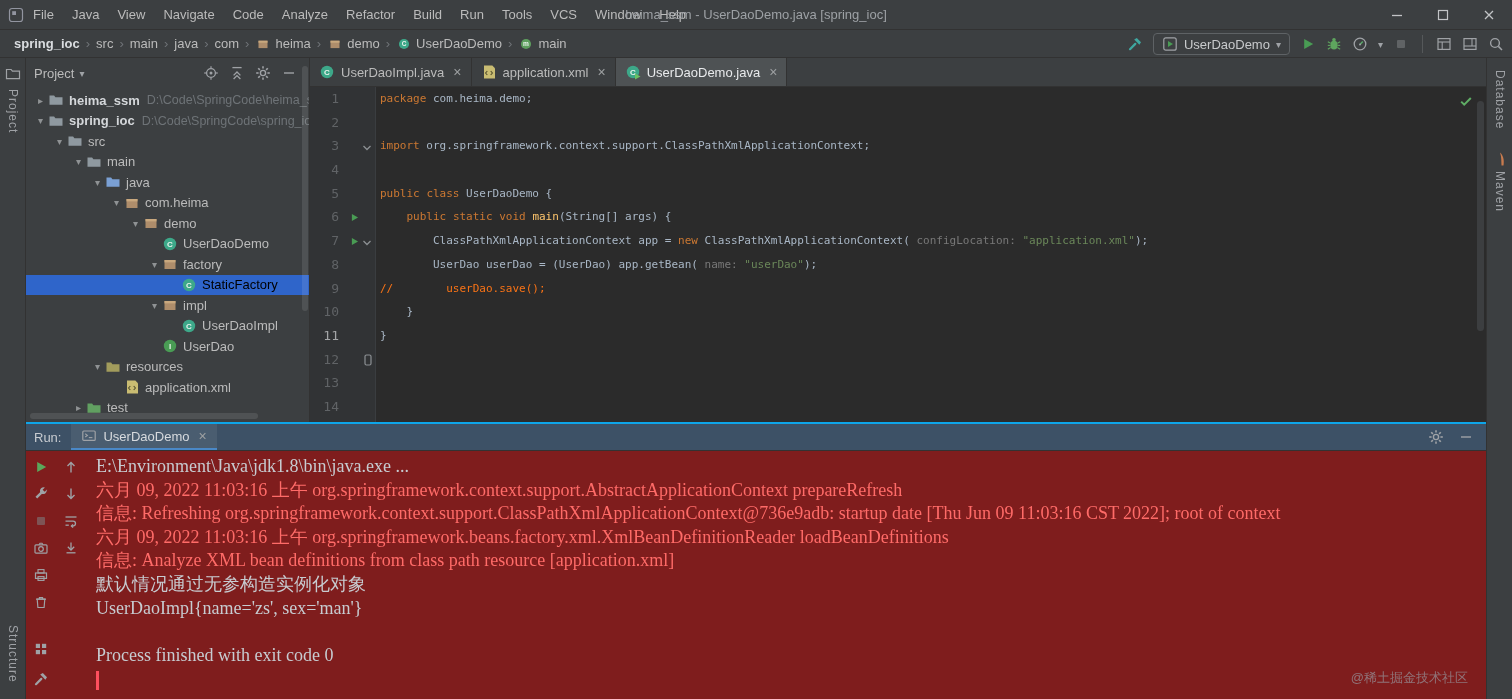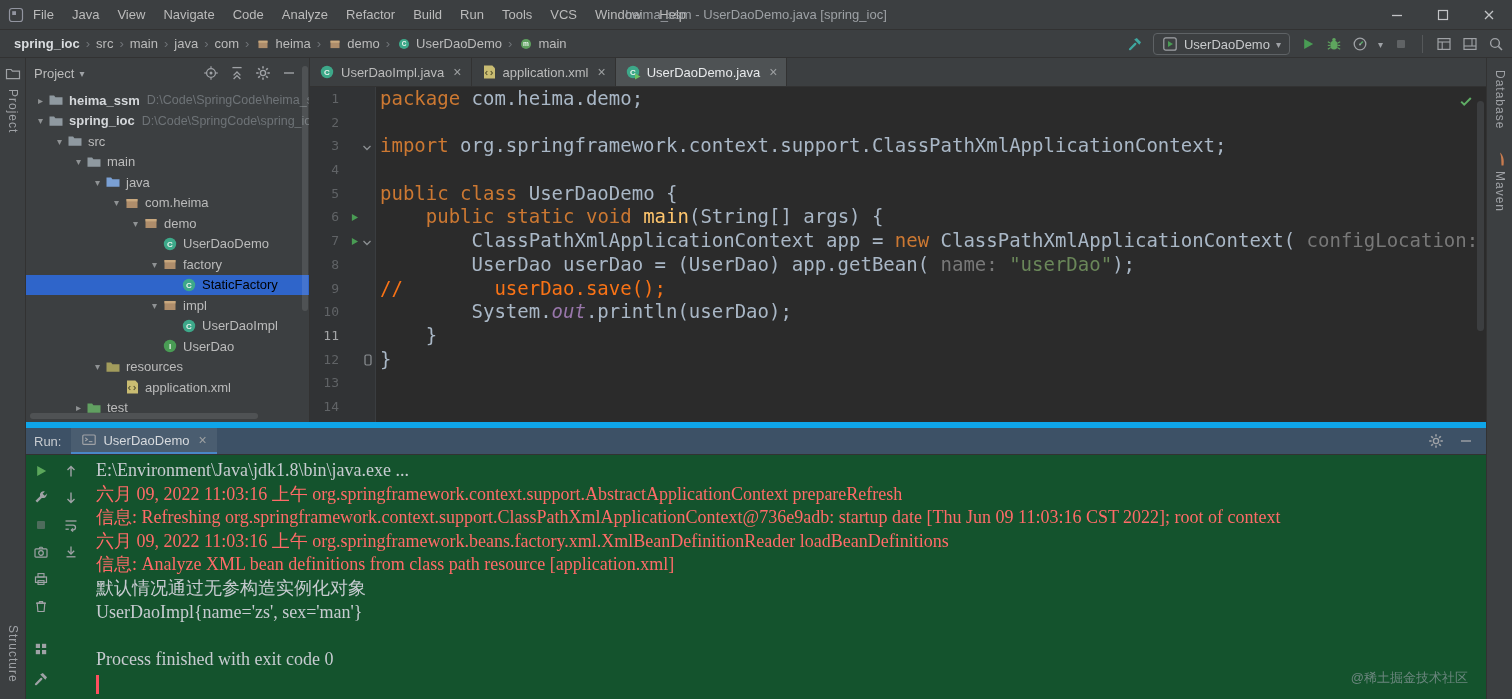--- a/index.html
+++ b/index.html
@@ -72,34 +72,34 @@
   .gutter{position:absolute;left:0;top:0;bottom:0;width:66px;background:#313335;border-right:1px solid #3a3d40}
   .gutter-row{position:relative;height:23.7px}
   .gnum{position:absolute;right:36px;top:0;line-height:23.7px;font-family:"DejaVu Sans Mono",monospace;
     font-size:13px;color:#606366}
   .gnum.gactive{color:#a4a6a8}
   .grun{position:absolute;left:36px;top:4px}
   .grun svg{width:11px;height:11px}
   .gfold{position:absolute;left:51px;top:6px}
   .gmark{position:absolute;left:52px;top:5px}
   .code{position:absolute;left:66px;top:0;right:0;bottom:0;padding-left:4px;overflow:hidden}
-  .code-line{height:23.7px;line-height:23.7px;font-family:"DejaVu Sans Mono",monospace;font-size:19px;
+  .code-line{height:23.7px;line-height:23.7px;font-family:"DejaVu Sans Mono",monospace;font-size:11px;
     white-space:pre;color:#a9b7c6}
   .tok-kw{color:#cc7832}
   .tok-pl{color:#a9b7c6}
   .tok-str{color:#6a8759}
   .tok-cmt{color:#f97316}
   .tok-hint{color:#787878}
   .tok-fld{color:#9876aa;font-style:italic}
   .tok-fn{color:#ffc66d}
   .inspection{position:absolute;right:12px;top:6px}
   .ed-vscroll{position:absolute;right:2px;top:14px;width:7px;height:230px;background:rgba(169,183,198,.14);border-radius:4px}
 
   
-  .run-panel{position:absolute;left:26px;right:26px;top:422px;bottom:0;background:#14532d;border-top:6px solid #0ea5e9}
+  .run-panel{position:absolute;left:26px;right:26px;top:422px;bottom:0;background:#7f1d1d;border-top:2px solid #0ea5e9}
   .run-header{position:absolute;left:0;top:0;right:0;height:27px;background:#3d5166;display:flex;
     align-items:center;padding-left:8px;border-bottom:1px solid #323232}
   .run-label{font-size:13px;color:#c7cbd0;margin-right:10px}
   .run-tab{height:100%;display:flex;align-items:center;gap:6px;padding:0 10px;font-size:13px;color:#d7dade;
     background:rgba(255,255,255,.07);border-bottom:2px solid #4a88c7}
   .run-header-icons{margin-left:auto;display:flex;gap:14px;padding-right:12px;align-items:center}
   .run-body{position:absolute;left:0;top:27px;right:0;bottom:0}
   .run-col{position:absolute;top:0;bottom:0;width:30px;display:flex;flex-direction:column;align-items:center;
     padding-top:8px;gap:11px}
   #run-col1{left:0}
@@ -620,21 +620,20 @@
       <div class="code" id="code-lines">
           <div class="code-line"><span class="tok-kw">package</span><span class="tok-pl"> com.heima.demo;</span></div>
           <div class="code-line"></div>
           <div class="code-line"><span class="tok-kw">import</span><span class="tok-pl"> org.springframework.context.support.ClassPathXmlApplicationContext;</span></div>
           <div class="code-line"></div>
           <div class="code-line"><span class="tok-kw">public</span><span class="tok-pl"> </span><span class="tok-kw">class</span><span class="tok-pl"> UserDaoDemo {</span></div>
           <div class="code-line"><span class="tok-pl">    </span><span class="tok-kw">public</span><span class="tok-pl"> </span><span class="tok-kw">static</span><span class="tok-pl"> </span><span class="tok-kw">void</span><span class="tok-pl"> </span><span class="tok-fn">main</span><span class="tok-pl">(String[] args) {</span></div>
           <div class="code-line"><span class="tok-pl">        ClassPathXmlApplicationContext app = </span><span class="tok-kw">new</span><span class="tok-pl"> ClassPathXmlApplicationContext( </span><span class="tok-hint">configLocation:</span><span class="tok-pl"> </span><span class="tok-str">"application.xml"</span><span class="tok-pl">);</span></div>
           <div class="code-line"><span class="tok-pl">        UserDao userDao = (UserDao) app.getBean( </span><span class="tok-hint">name:</span><span class="tok-pl"> </span><span class="tok-str">"userDao"</span><span class="tok-pl">);</span></div>
           <div class="code-line"><span class="tok-cmt">//        userDao.save();</span></div>
-          <div class="code-line"><span class="tok-pl">        System.</span><span class="tok-fld">out</span><span class="tok-pl">.println(userDao);</span></div>
           <div class="code-line"><span class="tok-pl">    }</span></div>
           <div class="code-line"><span class="tok-pl">}</span></div>
           <div class="code-line"></div>
         </div>
       <span class="icon inspection">
           <svg width="16" height="16" viewBox="0 0 16 16" xmlns="http://www.w3.org/2000/svg">
             <path d="M3.2 8.6l3 3L12.8 5" fill="none" stroke="#5FAD65" stroke-width="2"></path>
           </svg>
         </span>
       <div class="ed-vscroll"></div>

